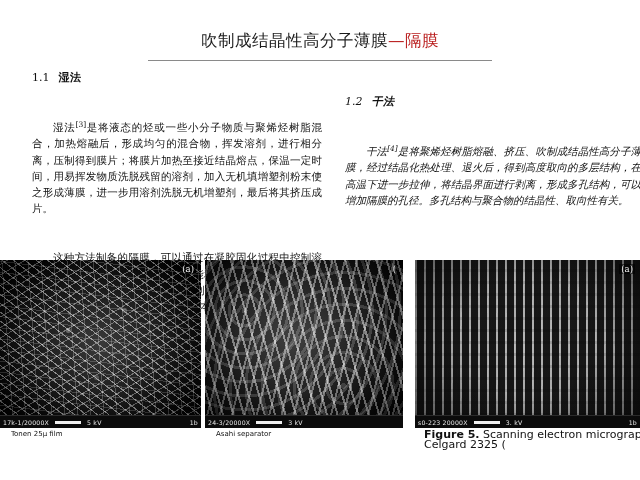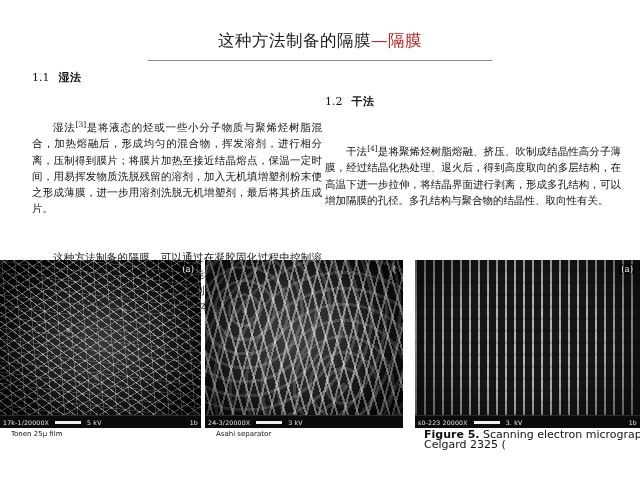--- a/index.html
+++ b/index.html
@@ -41,21 +41,21 @@
   
   .col {
     position: absolute;
     font-size: 10.5px;
     line-height: 16.2px;
     color: #111;
     text-align: justify;
     font-family: "DejaVu Serif", serif;
   }
   .col-left  { left: 32px;  top: 70px;  width: 290px; }
-  .col-right { left: 325px; top: 94px;  width: 296px; }
+  .col-right { left: 345px; top: 94px;  width: 296px; font-style: italic; }
 
   .sec-head {
     font-size: 11px;
     margin-bottom: 3px;
     color: #111;
   }
   .sec-num { margin-right: 9px; }
   .sec-name { font-weight: bold; letter-spacing: 0.5px; }
   .body-text { text-indent: 21px; margin-top: 33px; }
   sup { font-size: 7.5px; vertical-align: super; line-height: 0; }
@@ -166,21 +166,21 @@
     background: radial-gradient(ellipse at 50% 45%, rgba(0,0,0,0) 45%, rgba(0,0,0,0.55) 100%);
   }
 </style>
 </head>
 <body>
 
 <div id="page">
 
   <div class="title-wrap">
     <span class="title">
-      <span>这种方法制备的隔膜</span><span class="accent">—隔膜</span>
+      <span>吹制成结晶性高分子薄膜</span><span class="accent">—隔膜</span>
     </span>
   </div>
   <div class="title-rule"></div>
 
   <div class="col col-left">
     <div class="sec-head">
       <span class="sec-num">1.1</span><span class="sec-name">湿法</span>
     </div>
     <div class="body-text">
       <span>湿法</span><sup>[3]</sup><span>是将液态的烃或一些小分子物质与聚烯烃树脂混合，加热熔融后，形成均匀的混合物，挥发溶剂，进行相分离，压制得到膜片；将膜片加热至接近结晶熔点，保温一定时间，用易挥发物质洗脱残留的溶剂，加入无机填增塑剂粉末使之形成薄膜，进一步用溶剂洗脱无机增塑剂，最后将其挤压成片。</span>

